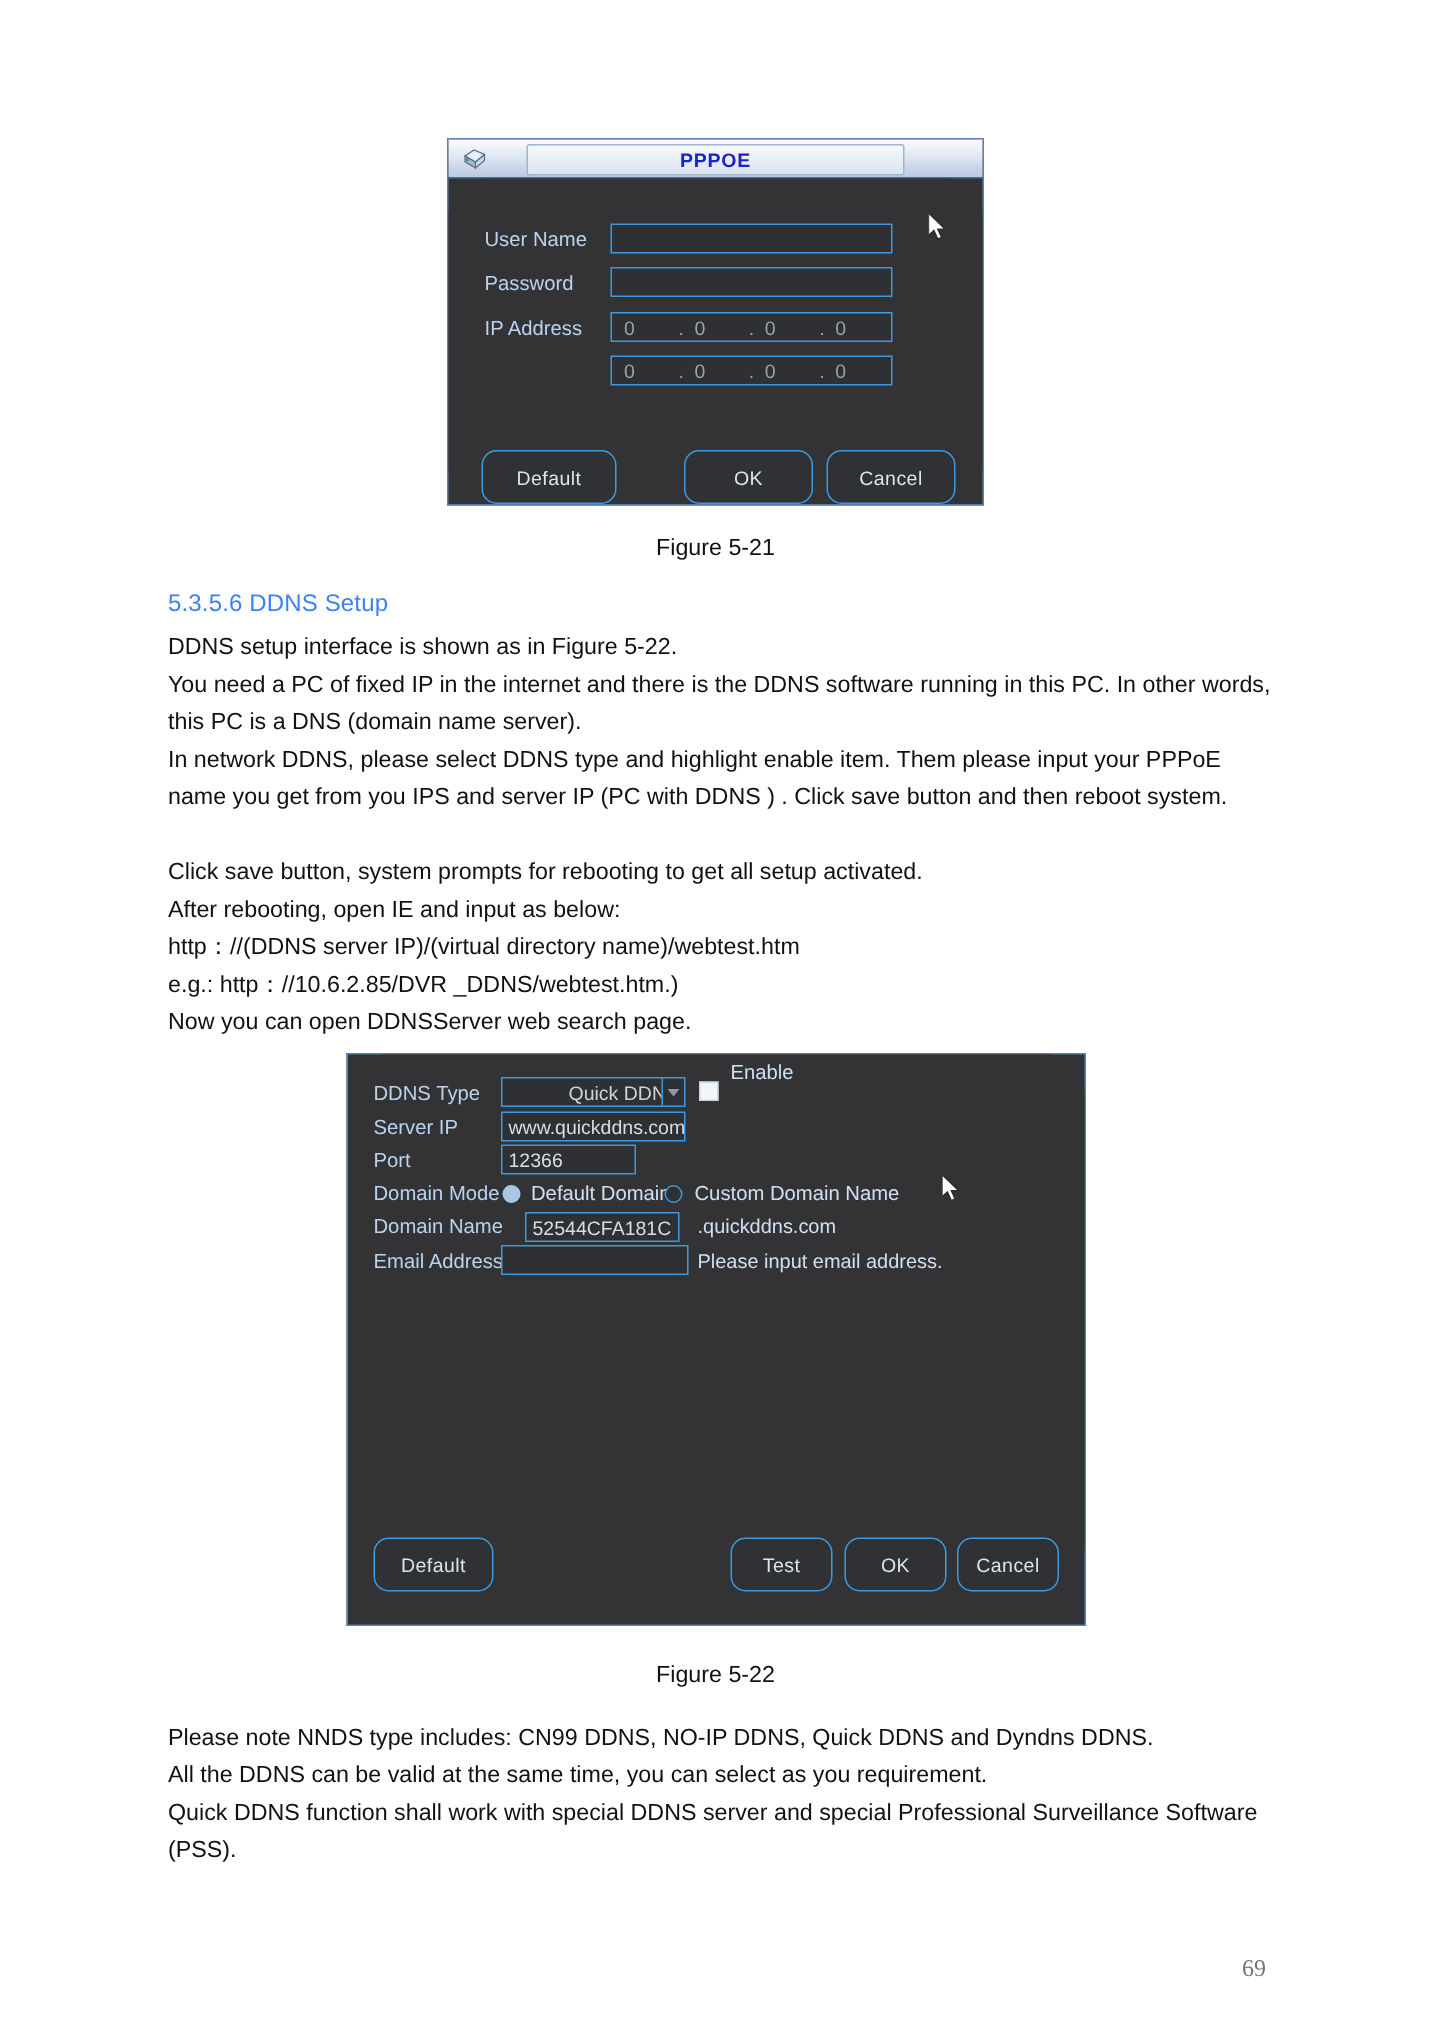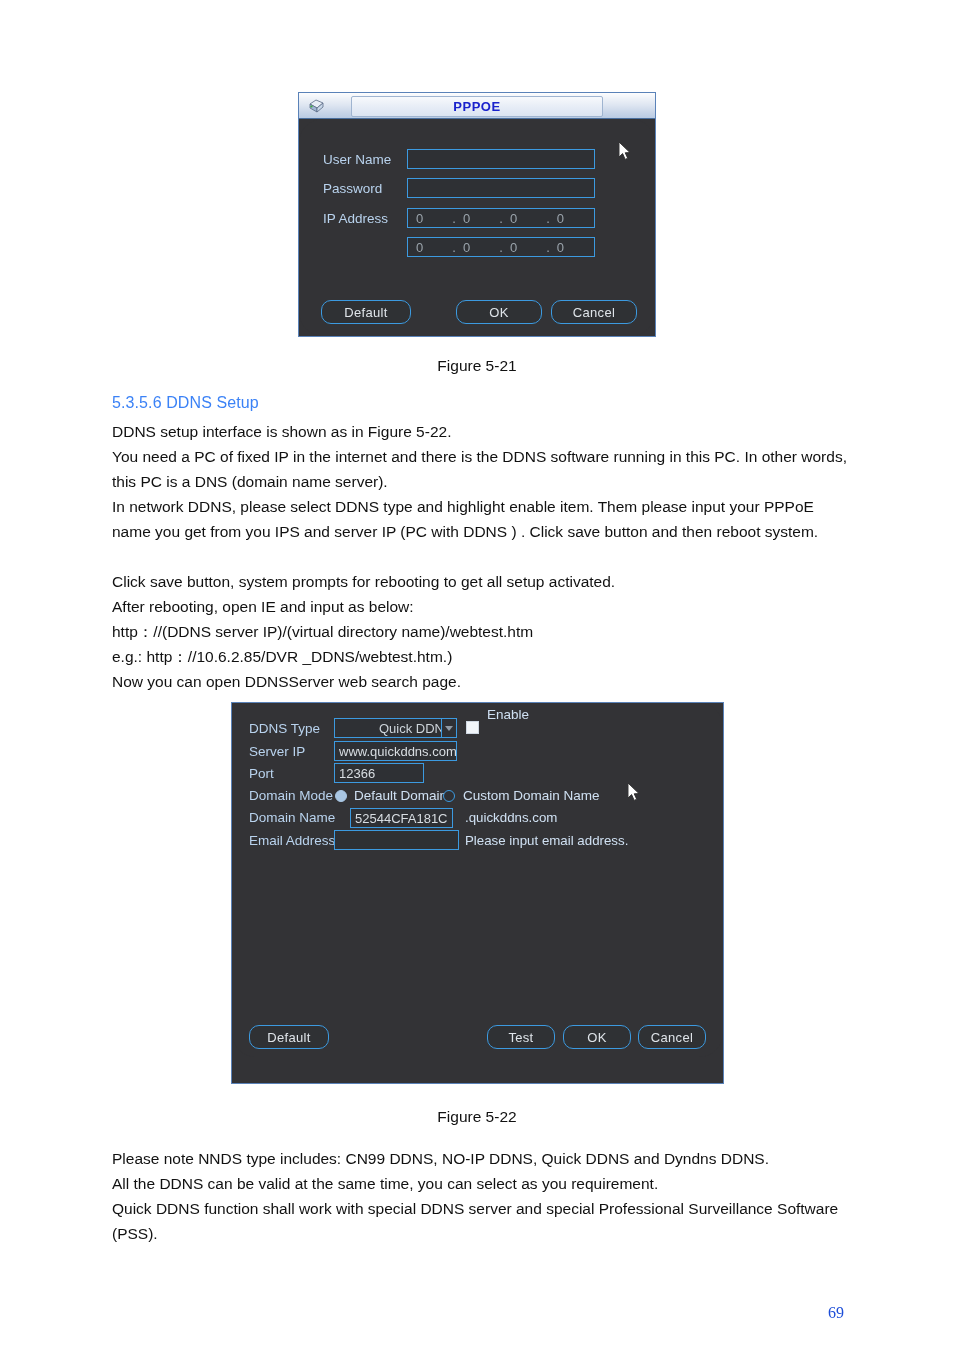--- a/index.html
+++ b/index.html
@@ -39,21 +39,21 @@
     font-size: 16px;
     color: #3b82f6;
     letter-spacing: 0.1px;
   }
   .page-number {
     position: absolute;
     right: 110px;
     bottom: 28px;
     font-family: "Liberation Serif", serif;
     font-size: 16px;
-    color: #1d4ed8;
+    color: #737373;
   }
 
   
   .dvr-dialog {
     position: absolute;
     background: #333336;
     border: 1px solid #5a82b8;
     box-sizing: border-box;
   }
   .dvr-titlebar {
@@ -140,21 +140,21 @@
   .ip-dot {
     color: #9aa3ab;
     font-size: 13px;
     width: 10px;
     text-align: center;
   }
 
   
   .dvr-btn {
     position: absolute;
-    height: 24px;
+    height: 36px;
     border: 1px solid #3c9ae0;
     border-radius: 10px;
     background: #2f3134;
     color: #dfe4e9;
     font-size: 13px;
     display: flex;
     align-items: center;
     justify-content: center;
     box-sizing: border-box;
     letter-spacing: 0.3px;

